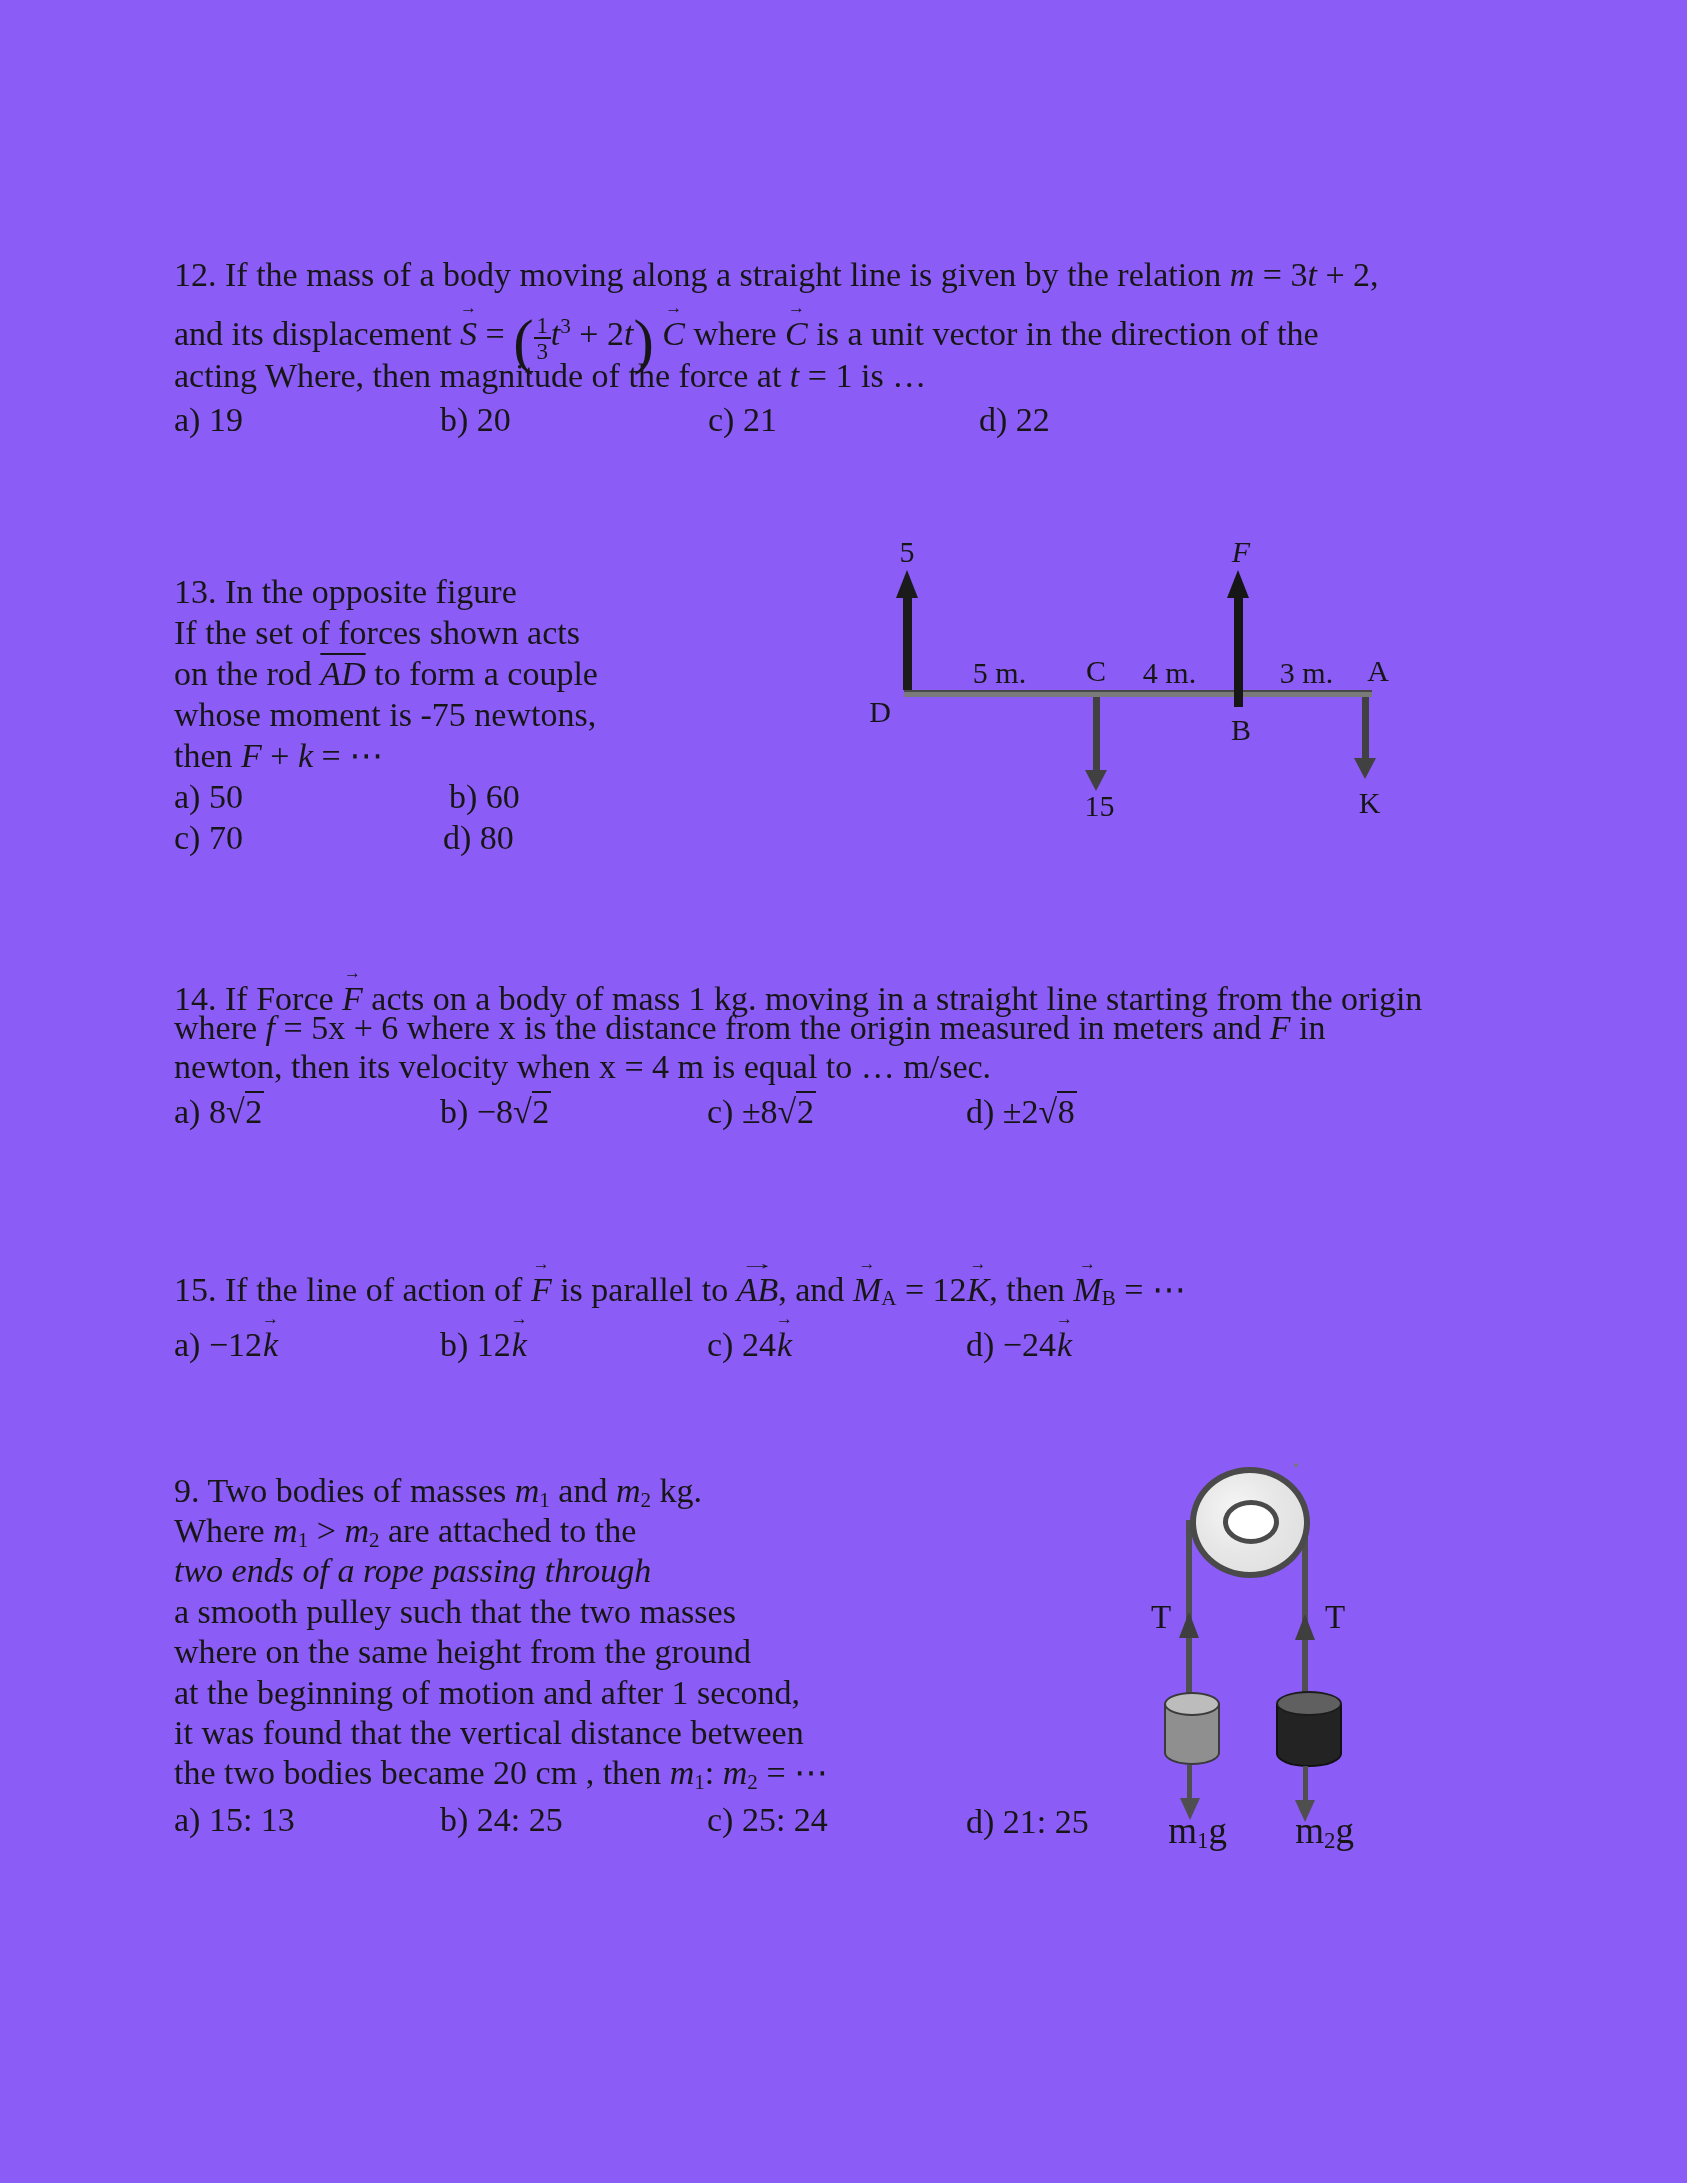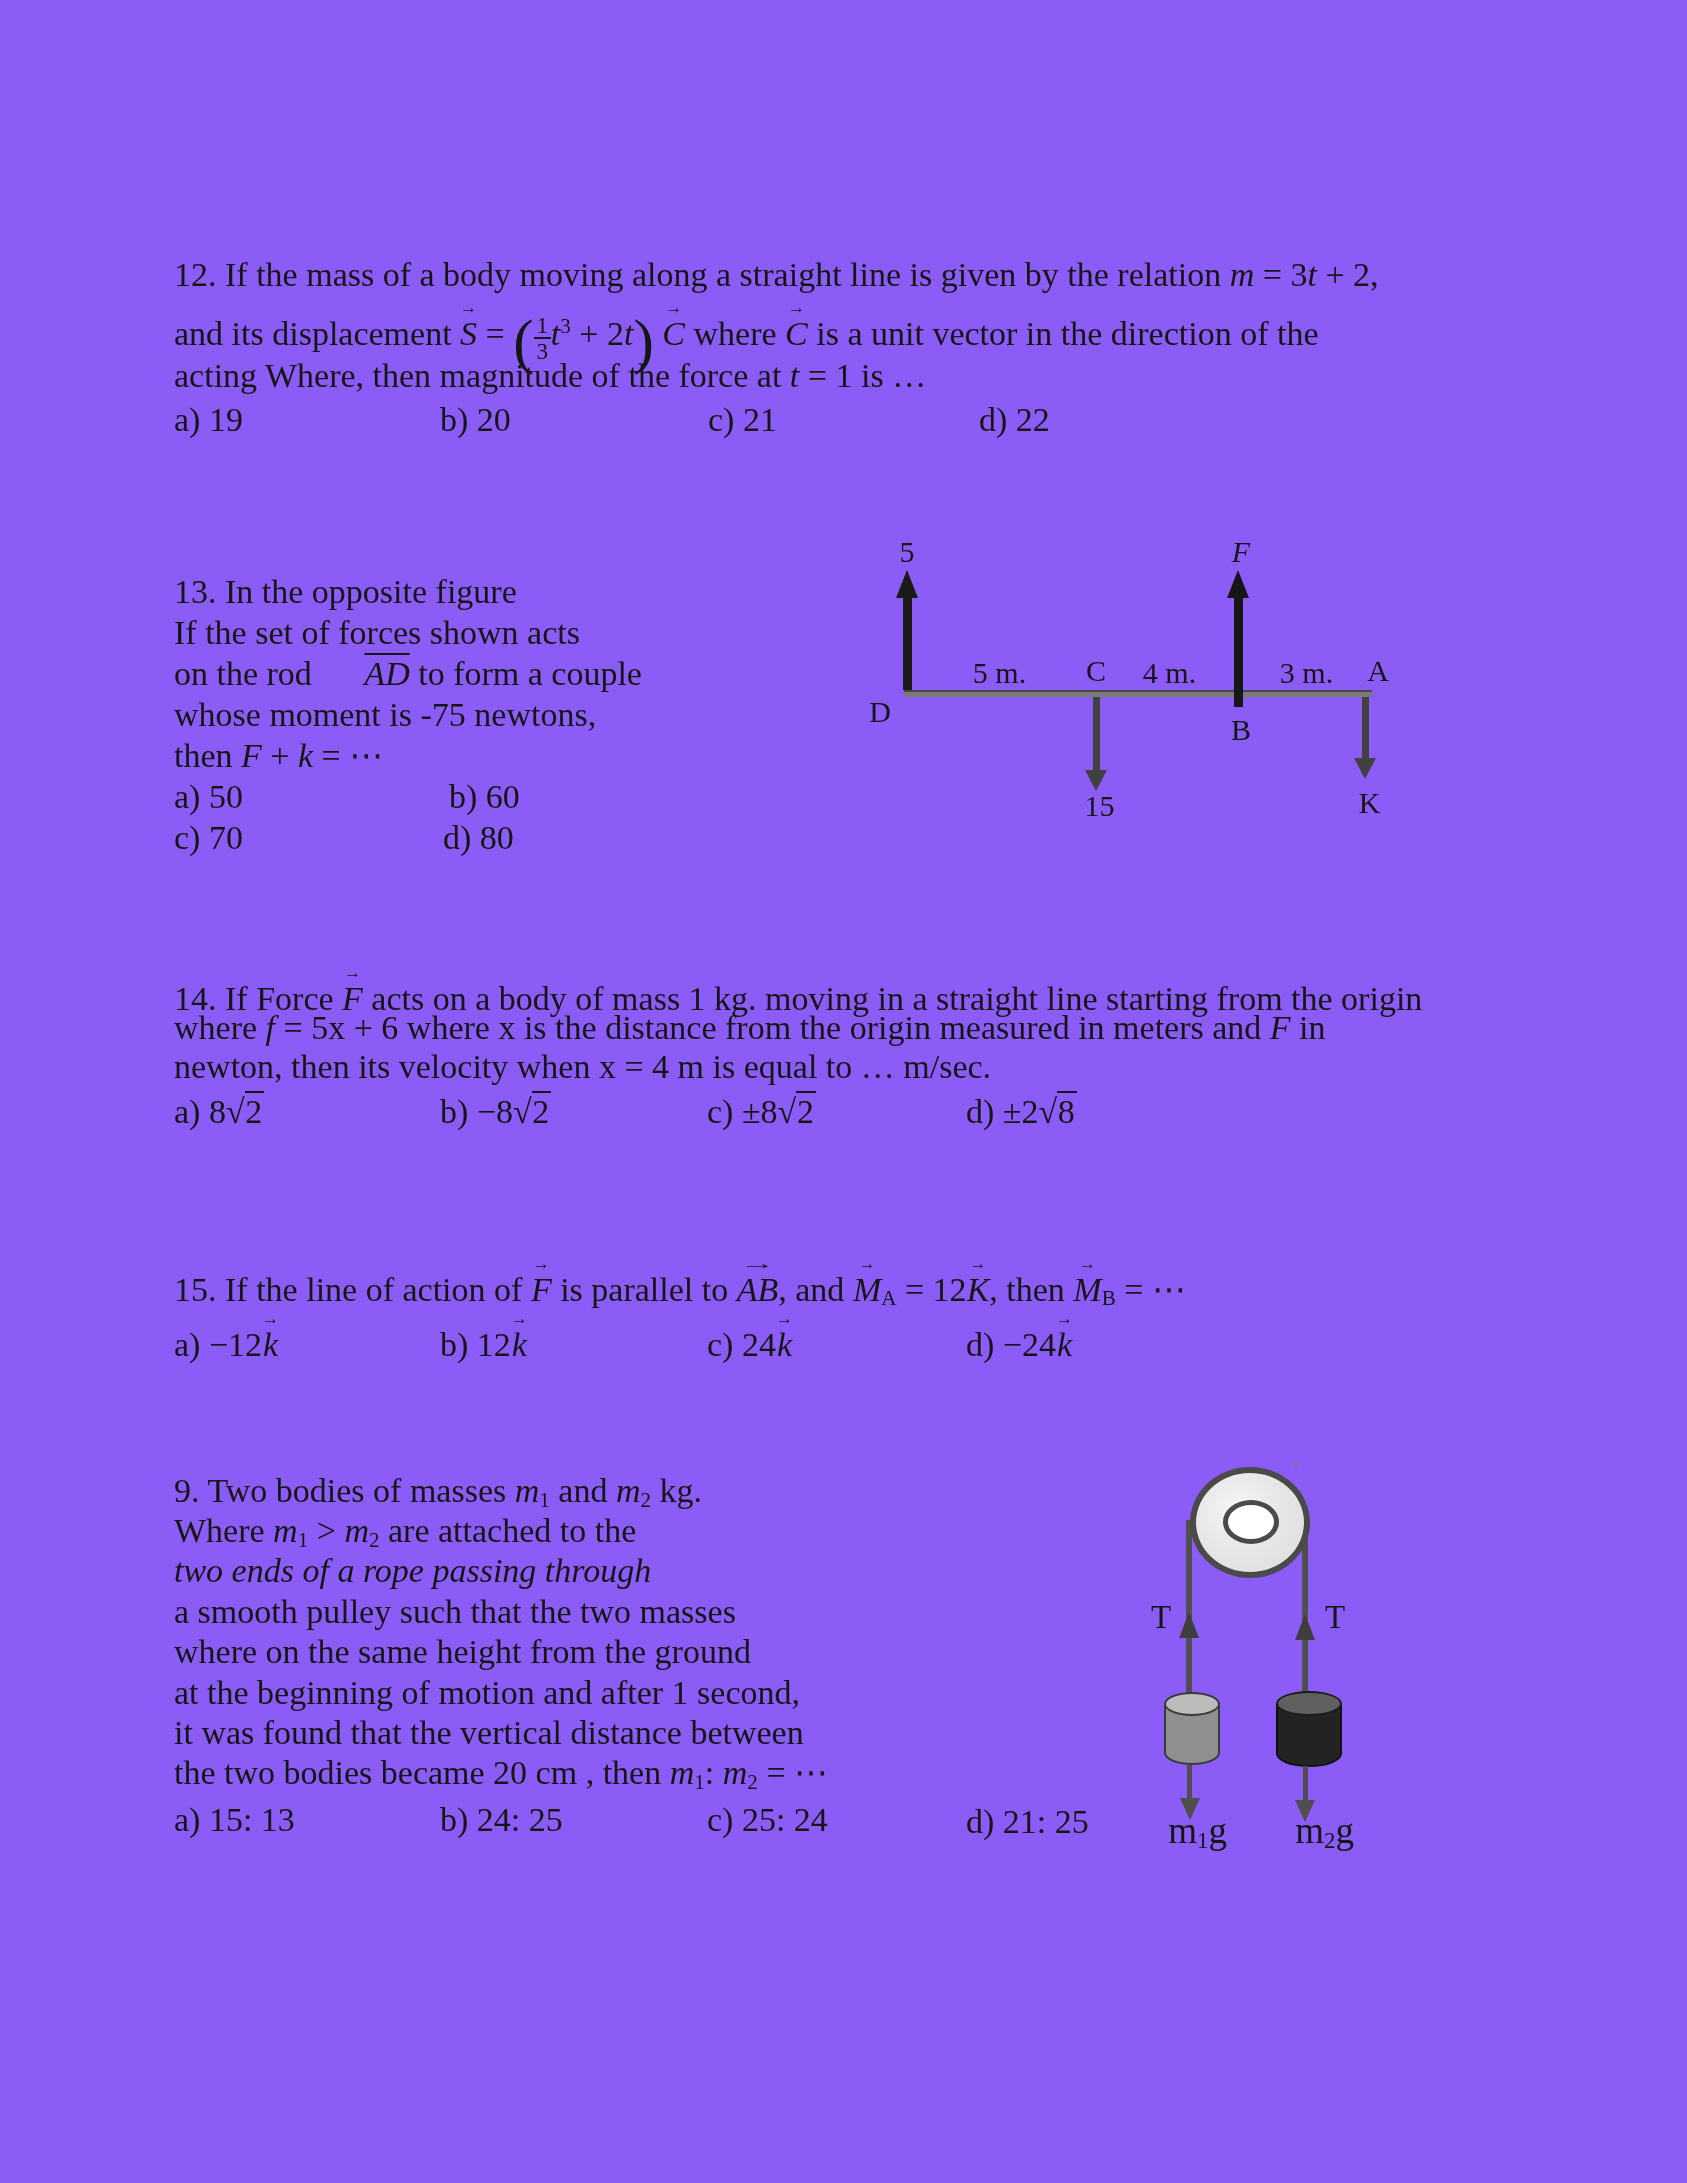--- a/index.html
+++ b/index.html
@@ -2,21 +2,21 @@
 <html style="font-size:10.6px"><head>
 <meta charset="utf-8">
 <style>
   html,body{margin:0;padding:0;background:#888;}
   .page{position:relative;width:1687px;height:2183px;background:#8b5cf6;
         font-family:"Liberation Serif","DejaVu Serif",serif;color:#161616;overflow:hidden;}
   .tl{position:absolute;white-space:nowrap;font-size:34px;line-height:40px;}
   .opt{position:absolute;white-space:nowrap;font-size:34px;line-height:40px;}
   .lb{position:absolute;font-size:30px;line-height:33px;text-align:center;white-space:nowrap;}
   .it{font-style:italic;}
-  .olin{font-style:italic;text-decoration:overline;text-decoration-thickness:2px;margin-left:44px;}
+  .olin{font-style:italic;text-decoration:overline;text-decoration-thickness:2px;}
   sub{font-size:0.62em;vertical-align:-0.22em;line-height:0;}
   sup{font-size:0.62em;vertical-align:0.55em;line-height:0;}
   .vec{display:inline-block;text-align:center;font-style:italic;}
   .vec .va{display:block;font-style:normal;font-size:0.5em;line-height:0.62;height:0.62em;letter-spacing:0;}
   .vec.wide .va{transform:scaleX(2.1);transform-origin:50% 100%;}
   .frac{display:inline-block;text-align:center;font-size:0.68em;line-height:1.05;vertical-align:-0.62em;}
   .frac .fn{display:block;border-bottom:2px solid #161616;padding:0 0.12em;}
   .frac .fd{display:block;}
   .bigp{font-size:1.8em;vertical-align:-0.28em;line-height:0;}
   .sqrt{white-space:nowrap;}

